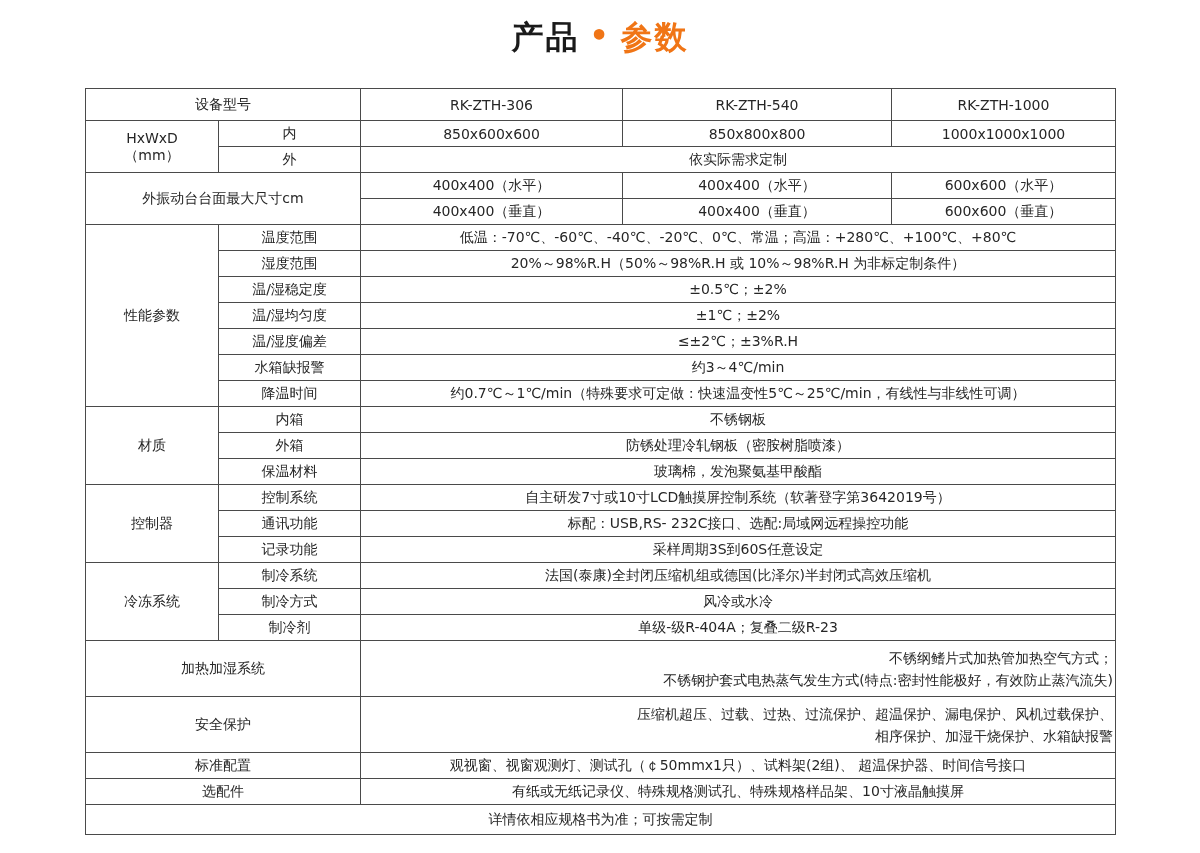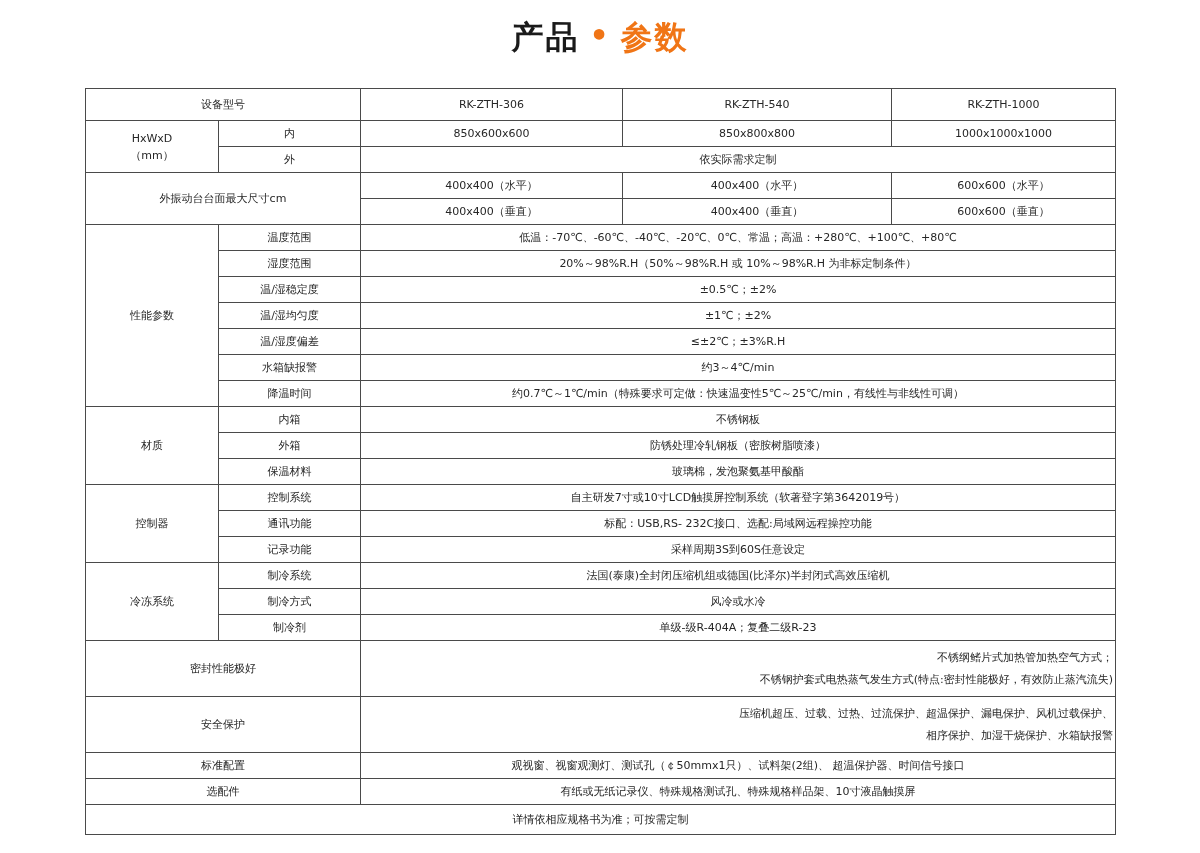--- a/index.html
+++ b/index.html
@@ -33,21 +33,21 @@
     margin: 0 10px;
     vertical-align: 2px;
   }
   table.spec {
     position: absolute;
     left: 85px;
     top: 88px;
     width: 1030px;
     border-collapse: collapse;
     table-layout: fixed;
-    font-size: 11px;
+    font-size: 14px;
     color: #262626;
   }
   table.spec td {
     border: 1px solid #4a4a4a;
     text-align: center;
     vertical-align: middle;
     height: 26px;
     padding: 0 2px;
     overflow: hidden;
     white-space: nowrap;
@@ -180,21 +180,21 @@
     <tr>
       <td class="sublabel">制冷方式</td>
       <td colspan="3">风冷或水冷</td>
     </tr>
     <tr>
       <td class="sublabel">制冷剂</td>
       <td colspan="3">单级-级R-404A；复叠二级R-23</td>
     </tr>
 
     <tr class="h-tall">
-      <td colspan="2" class="grouplabel-left">密封性能极好</td>
+      <td colspan="2" class="grouplabel-left">加热加湿系统</td>
       <td colspan="3" class="val-left">
         <div>不锈纲鳍片式加热管加热空气方式；</div>
         <div>不锈钢护套式电热蒸气发生方式(特点:密封性能极好，有效防止蒸汽流失)</div>
       </td>
     </tr>
 
     <tr class="h-tall">
       <td colspan="2" class="grouplabel-left">安全保护</td>
       <td colspan="3" class="val-left">
         <div>压缩机超压、过载、过热、过流保护、超温保护、漏电保护、风机过载保护、</div>

